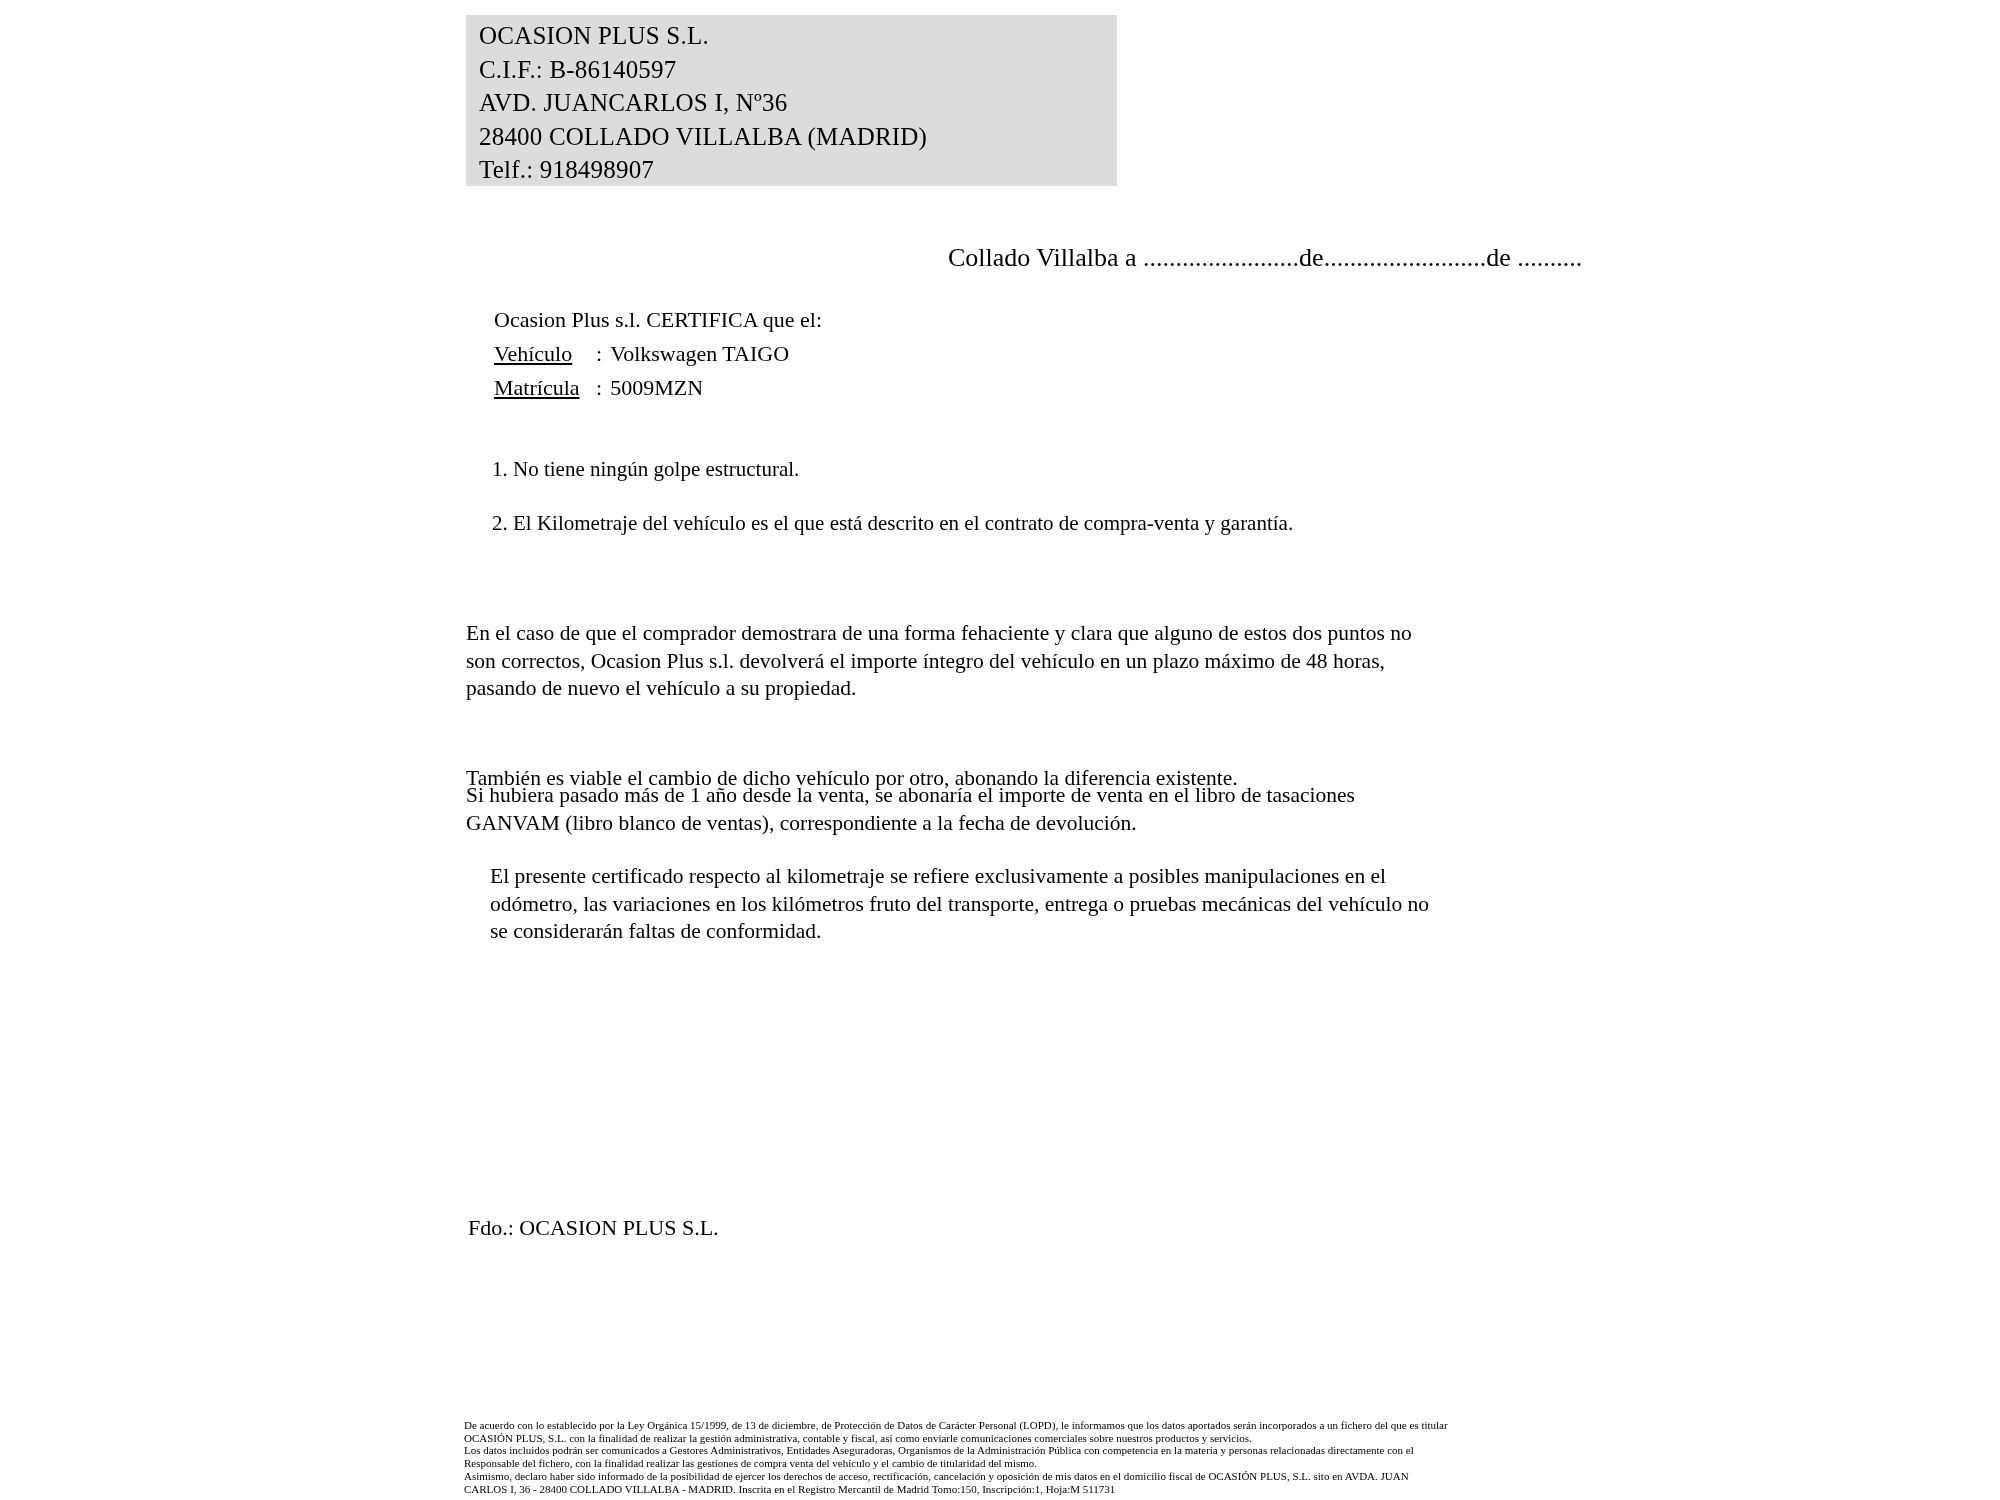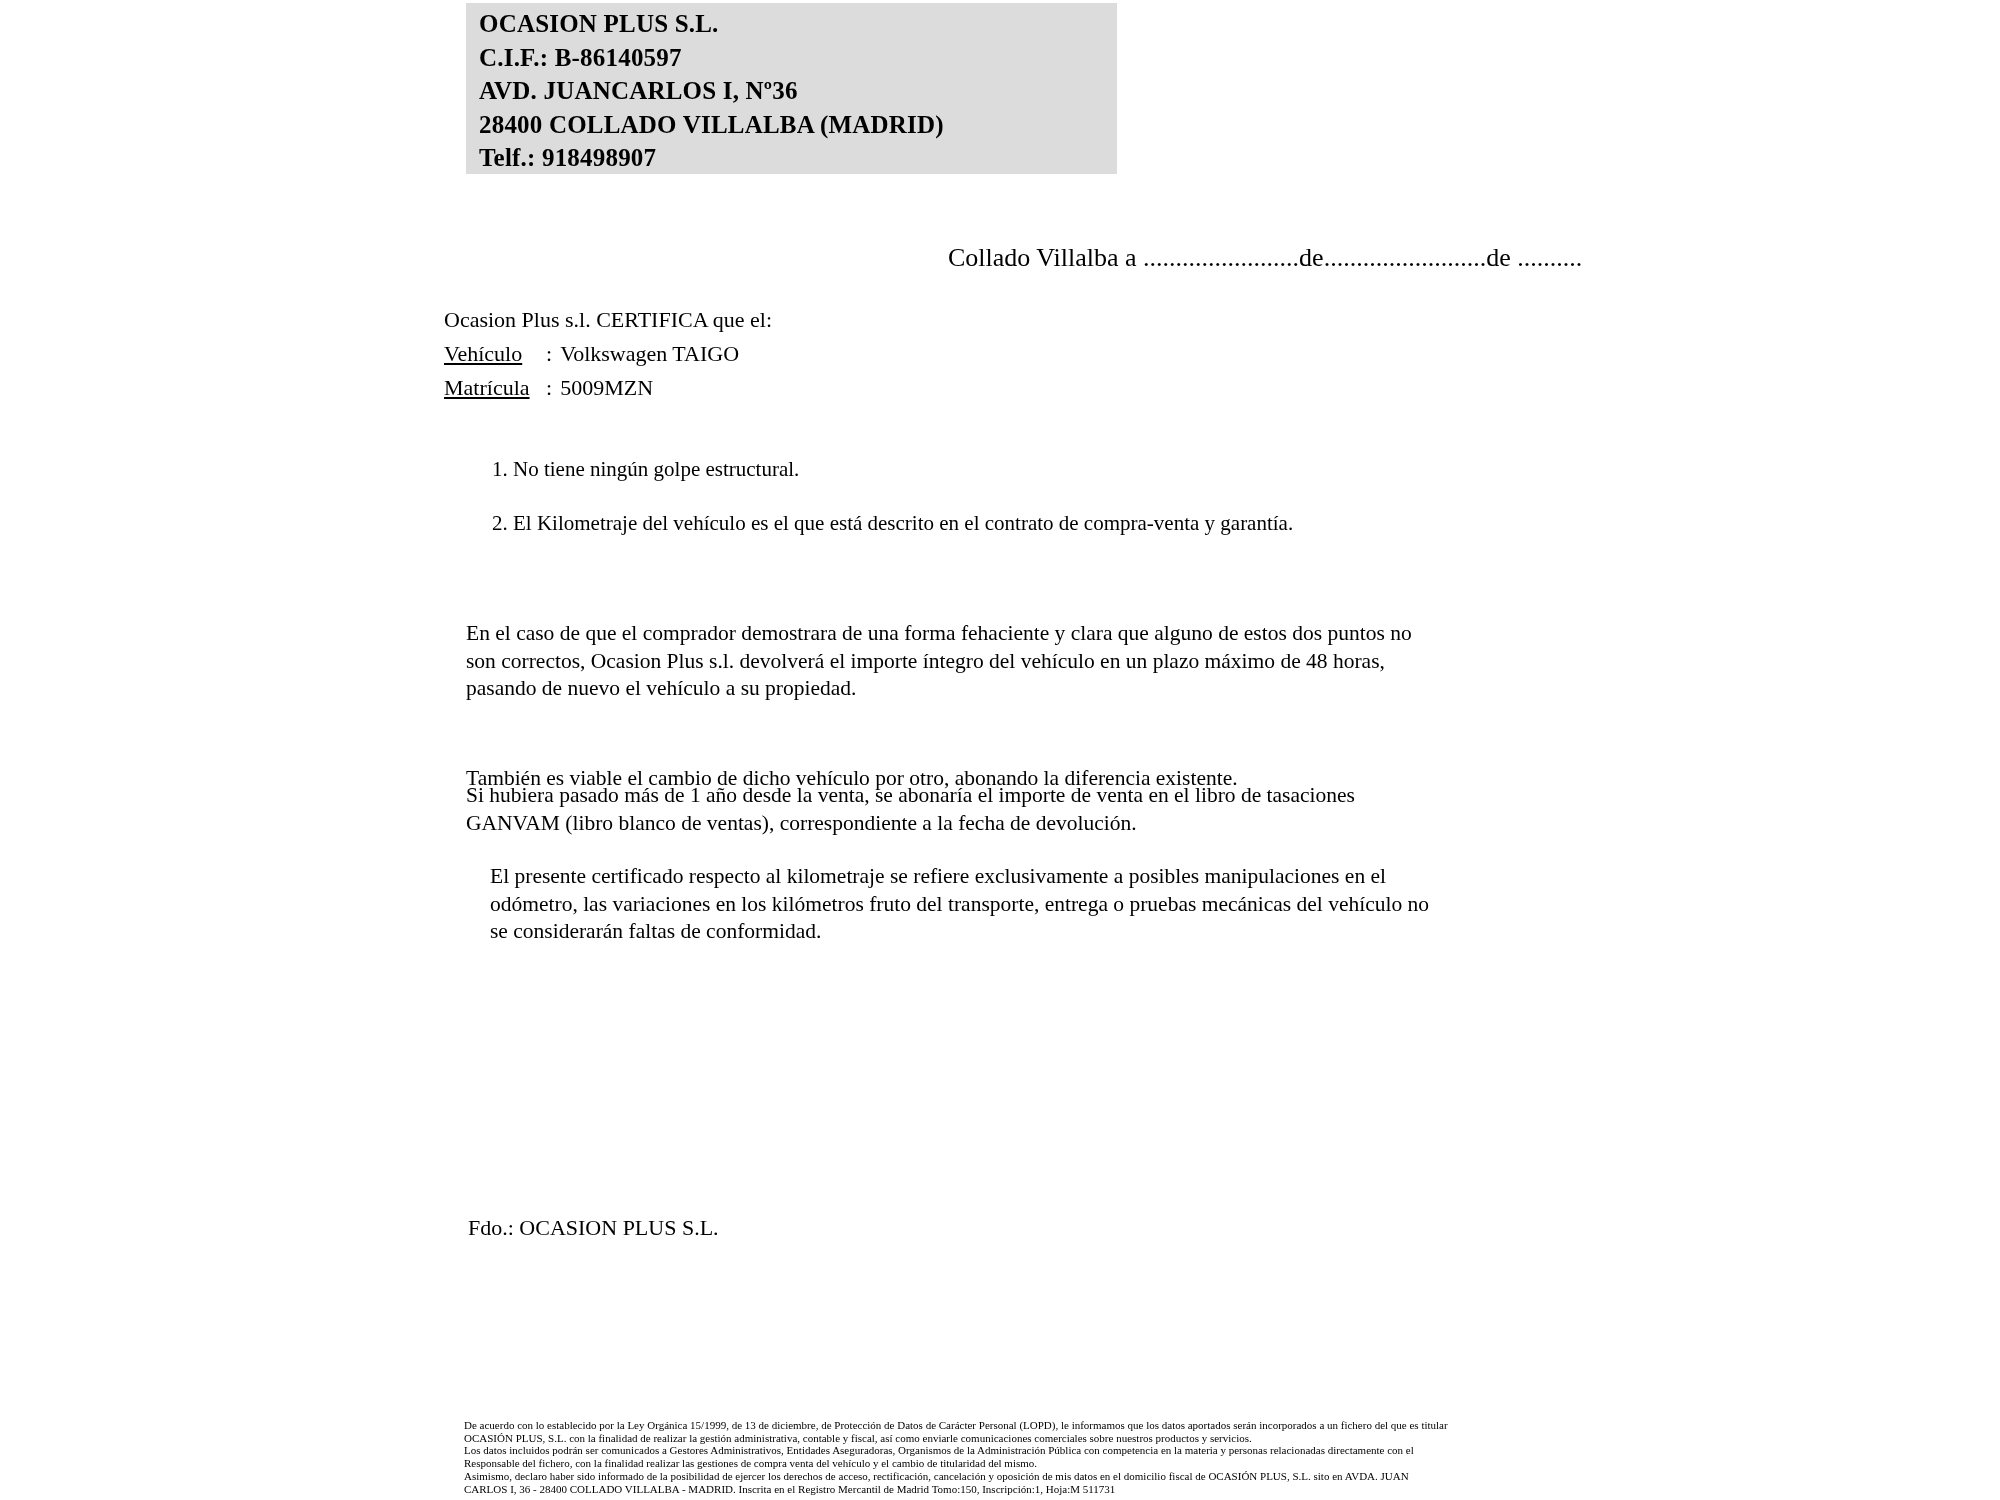--- a/index.html
+++ b/index.html
@@ -7,39 +7,39 @@
     position:relative;
     width:2000px;
     height:1500px;
     background:#ffffff;
     color:#000000;
     font-family:"Liberation Serif","DejaVu Serif",serif;
     overflow:hidden;
   }
   .header-block{
     position:absolute;
-    left:466px; top:3px;
+    left:466px; top:15px;
     width:651px; height:171px;
     background:#dcdcdc;
     box-sizing:border-box;
     padding:4px 0 0 13px;
-    font-weight:bold;
+    font-weight:normal;
     font-size:25px;
     line-height:33.5px;
     letter-spacing:0.2px;
   }
   .date-line{
     position:absolute;
     left:948px; top:243px;
     font-size:26px;
     white-space:nowrap;
   }
   .cert-block{
     position:absolute;
-    left:444px; top:303px;
+    left:494px; top:303px;
     font-size:22px;
     line-height:34px;
   }
   .field-label{display:inline-block;width:102px;}
   .field-label .u{text-decoration:underline;}
   .field-sep{margin-right:8px;}
   .point{
     position:absolute;
     left:492px;
     font-size:21px;

